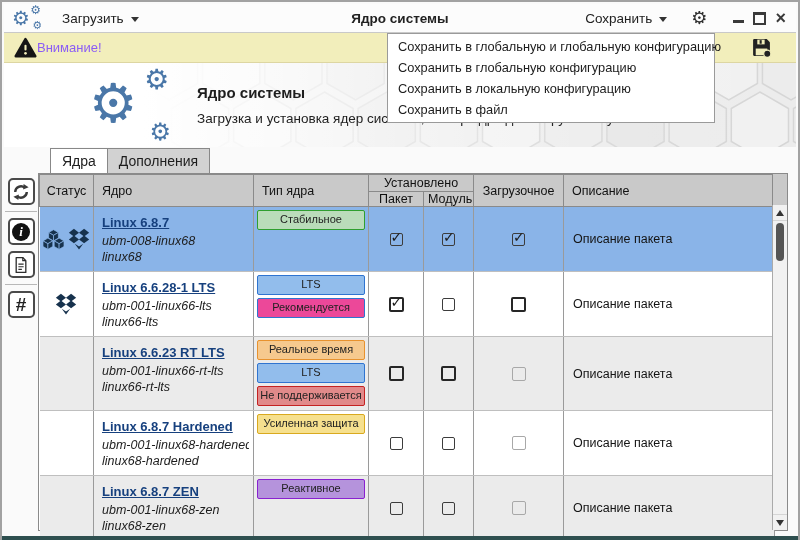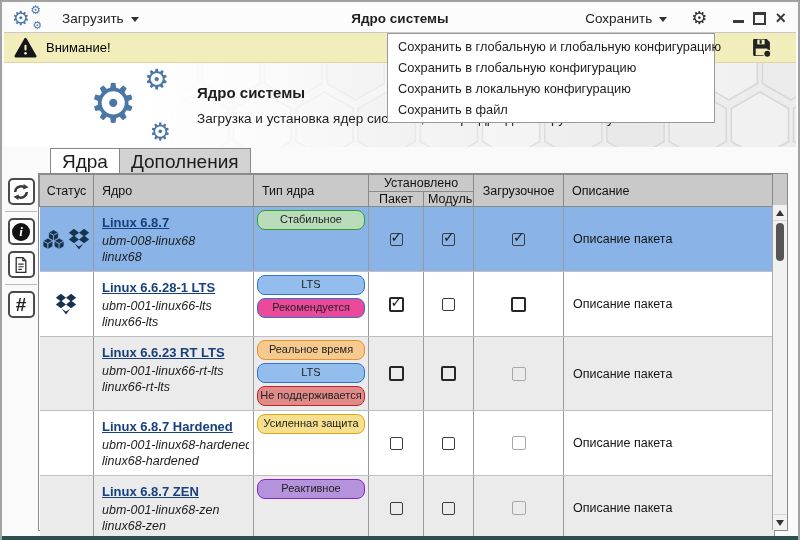--- a/index.html
+++ b/index.html
@@ -20,21 +20,21 @@
   .tb-title{position:absolute;left:0;right:0;text-align:center;font-size:13.5px;font-weight:bold;color:#222;pointer-events:none;}
   .tb-right{margin-left:auto;display:flex;align-items:center;}
   .tb-gear{font-size:18px;color:#2e2e2e;margin-left:24px;line-height:1;}
   .wc{display:flex;align-items:center;margin-left:26px;margin-right:2px;}
   .wc-min{width:11px;height:3px;background:#3a3a3a;margin-right:9px;margin-top:6px;}
   .wc-max{width:9px;height:8px;border:2px solid #3a3a3a;border-top-width:3px;margin-right:9px;}
   .wc-close{font-size:18px;font-weight:bold;color:#3a3a3a;line-height:14px;}
 
   
   .warnbar{top:31px;height:30px;background:#f2eebb;border-bottom:1px solid #ddd6a2;display:flex;align-items:center;padding:0 10px;}
-  .warn-label{font-size:13px;color:#000000;margin-left:9px;}
+  .warn-label{font-size:13px;color:#8b5cf6;}
   .warn-save{margin-left:auto;margin-right:14px;display:flex;}
 
   
   .hero{top:61px;height:84px;background:#ececec;overflow:hidden;}
   .hero svg.hexes{position:absolute;left:0;top:0;}
   .hero-fade{position:absolute;inset:0;background:linear-gradient(90deg,#ffffff 0px,#ffffff 140px,rgba(255,255,255,.55) 45%,rgba(255,255,255,.12) 72%,rgba(255,255,255,0) 100%);}
   .hero-content{position:absolute;inset:0;display:flex;align-items:center;}
   .hero-logo{position:relative;width:82px;height:74px;margin-left:85px;flex:0 0 auto;}
   .hero-logo .g{position:absolute;color:#4a77a8;line-height:1;}
   .hero-logo .g1{font-size:54px;left:0;top:8px;}
@@ -43,21 +43,21 @@
   .hero-text{margin-left:26px;}
   .hero-title{font-size:15px;font-weight:bold;color:#1e1e1e;margin-bottom:10px;}
   .hero-sub{font-size:13.5px;color:#222;}
 
   
   .menu{position:absolute;top:31px;left:385px;width:326px;background:#fff;border:1px solid #9a9a9a;z-index:60;padding:2px 0;}
   .menu-item{font-size:12.8px;color:#1d1d1d;line-height:21px;padding:0 10px;white-space:nowrap;}
 
   
   .tabbar{top:145px;height:26px;background:#fafafa;display:flex;align-items:flex-end;padding-left:46px;}
-  .tab{height:25px;line-height:25px;padding:0 11px;font-size:19px;color:#1d1d1d;border:1px solid #888;border-bottom:none;box-sizing:border-box;text-align:right;}
+  .tab{height:25px;line-height:25px;padding:0 11px;font-size:14px;color:#1d1d1d;border:1px solid #888;border-bottom:none;box-sizing:border-box;text-align:right;}
   .tab.active{background:#fff;}
   .tab.inactive{background:#d2d2d2;border-left:none;}
 
   
   .main{top:171px;bottom:4px;background:#fafafa;}
   .side{position:absolute;left:0;top:2px;width:34px;display:flex;flex-direction:column;align-items:center;}
   .tool-btn{width:27px;height:27px;border:2px solid #4a4a4a;border-radius:5px;background:#fff;display:flex;align-items:center;justify-content:center;margin:3px 0;box-sizing:border-box;}
   .side-sep{width:32px;height:1px;background:#b8b8b8;margin:3px 0;}
   .info-ic{width:18px;height:18px;border-radius:50%;background:#111;color:#fff;font-family:"Liberation Serif","DejaVu Serif",serif;font-style:italic;font-weight:bold;font-size:13px;line-height:17px;text-align:center;}
   .hash-ic{font-size:19px;font-weight:bold;color:#222;line-height:1;}
@@ -73,21 +73,21 @@
   tbody tr{height:65px;}
   tr.rw td{background:#fff;}
   tr.ra td{background:#ebebeb;}
   tr.sel td{background:#8ab4e8;}
   .c-status{text-align:center;vertical-align:middle;}
   .st-icons{display:flex;justify-content:center;align-items:center;gap:3px;}
   .c-kernel{padding:6px 4px 0 8px;}
   .klink{font-size:13px;font-weight:bold;color:#16407e;text-decoration:underline;display:inline-block;margin-bottom:3px;}
   .kid{font-size:12.5px;font-style:italic;color:#1d1d1d;line-height:16px;white-space:nowrap;overflow:hidden;}
   .c-type{padding:1px 1px;}
-  .badge{height:18px;line-height:17px;margin:2px 2px 3px;border:1.6px solid;border-radius:8px;text-align:center;font-size:11px;color:#222;overflow:hidden;white-space:nowrap;}
+  .badge{height:18px;line-height:17px;margin:2px 2px 3px;border:1.6px solid;border-radius:2px;text-align:center;font-size:11px;color:#222;overflow:hidden;white-space:nowrap;}
   .c-cb{vertical-align:middle;text-align:center;}
   .cb{width:13px;height:13px;border:1.6px solid #3c3c3c;border-radius:2px;margin:0 auto;position:relative;box-sizing:border-box;}
   .cb.b{width:15px;height:15px;border:2px solid #262626;}
   .cb.dim{width:14px;height:14px;border:1.6px solid #a8a8a8;}
   .cb.checked::after{content:"\2713";position:absolute;left:0;top:-5px;font-size:14px;font-weight:bold;color:#1c1c1c;}
   .c-desc{vertical-align:middle;padding-left:9px;font-size:12.5px;color:#141414;}
   .hdr-filler{position:absolute;right:0;top:0;width:15px;height:31px;background:#c9c9c9;border-left:1px solid #8a8a8a;box-sizing:border-box;}
   .vscroll{position:absolute;right:0;top:31px;bottom:0;width:15px;background:#f1f1f1;border-left:1px solid #aaa;box-sizing:border-box;}
   .vs-up,.vs-down{position:absolute;left:0;width:100%;height:15px;display:flex;align-items:center;justify-content:center;}
   .vs-up{top:0;border-bottom:1px solid #d5d5d5;}

